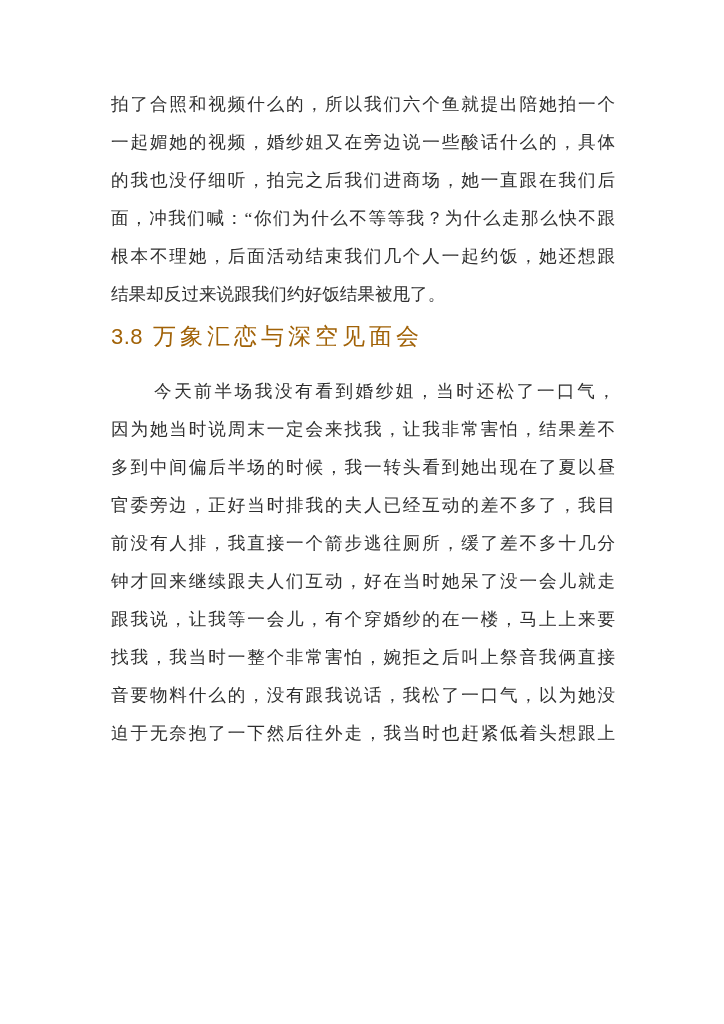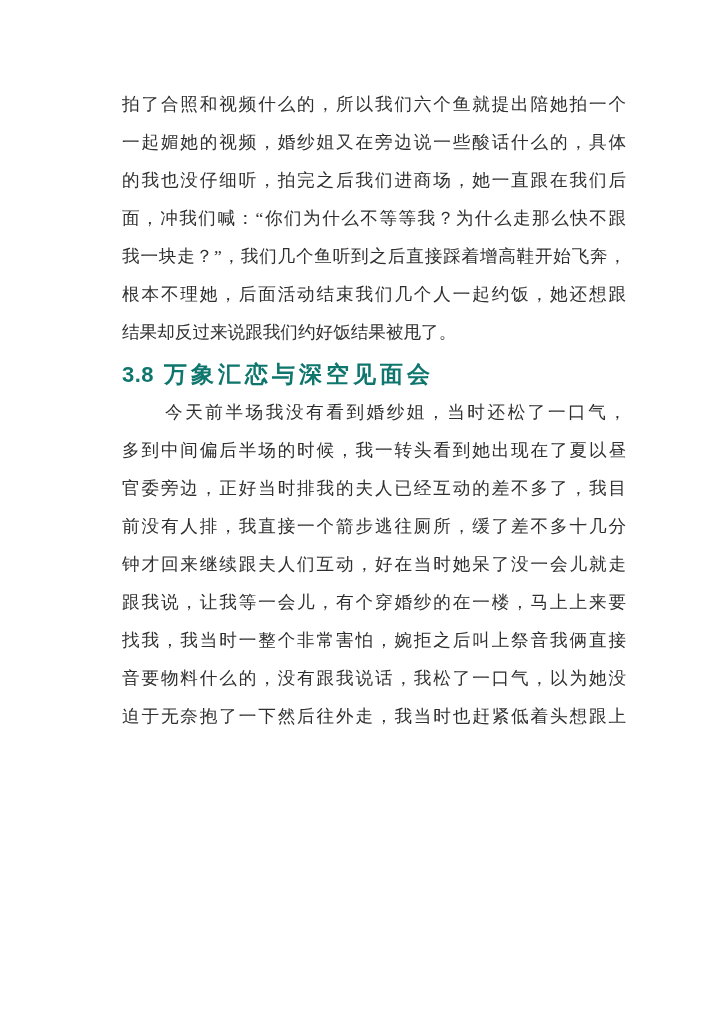--- a/index.html
+++ b/index.html
@@ -9,21 +9,21 @@
   }
   .page {
     position: relative;
     width: 724px;
     height: 1024px;
     background: #ffffff;
     overflow: hidden;
   }
   .content {
     position: absolute;
-    left: 122px;
+    left: 111px;
     top: 85px;
     width: 504px;
     font-family: "Liberation Serif", "DejaVu Serif", serif;
     color: #2f2f2f;
   }
   .para {
     margin: 0;
     padding: 0;
   }
   .line {
@@ -37,26 +37,26 @@
     color: #2f2f2f;
   }
   .line.no-just {
     text-align: center;
     text-align-last: left;
   }
   .line.indent {
     padding-left: 43px;
   }
   .heading {
-    margin: 6px 0 2px 0;
+    margin: 6px 0 19px 0;
     padding: 0;
     line-height: 34px;
     height: 34px;
-    font-weight: bold;
-    color: #0f766e;
+    font-weight: normal;
+    color: #a16207;
     white-space: nowrap;
   }
   .heading .hnum {
     font-family: "Liberation Sans", "DejaVu Sans", sans-serif;
     font-size: 22px;
     margin-right: 10px;
     letter-spacing: 0.5px;
   }
   .heading .htitle {
     font-family: "Liberation Serif", "DejaVu Serif", serif;
@@ -68,31 +68,31 @@
 <body>
 
 <div class="page">
   <div class="content">
 
     <div class="para">
       <div class="line">拍了合照和视频什么的，所以我们六个鱼就提出陪她拍一个</div>
       <div class="line">一起媚她的视频，婚纱姐又在旁边说一些酸话什么的，具体</div>
       <div class="line">的我也没仔细听，拍完之后我们进商场，她一直跟在我们后</div>
       <div class="line">面，冲我们喊：“你们为什么不等等我？为什么走那么快不跟</div>
-      <div class="line">我一块走？”，我们几个鱼听到之后直接踩着增高鞋开始飞奔，</div>
       <div class="line">根本不理她，后面活动结束我们几个人一起约饭，她还想跟</div>
       <div class="line no-just">结果却反过来说跟我们约好饭结果被甩了。</div>
     </div>
 
     <h2 class="heading">
       <span class="hnum">3.8</span><span class="htitle">万象汇恋与深空见面会</span>
     </h2>
 
     <div class="para">
       <div class="line indent">今天前半场我没有看到婚纱姐，当时还松了一口气，</div>
+      <div class="line">因为她当时说周末一定会来找我，让我非常害怕，结果差不</div>
       <div class="line">多到中间偏后半场的时候，我一转头看到她出现在了夏以昼</div>
       <div class="line">官委旁边，正好当时排我的夫人已经互动的差不多了，我目</div>
       <div class="line">前没有人排，我直接一个箭步逃往厕所，缓了差不多十几分</div>
       <div class="line">钟才回来继续跟夫人们互动，好在当时她呆了没一会儿就走</div>
       <div class="line">跟我说，让我等一会儿，有个穿婚纱的在一楼，马上上来要</div>
       <div class="line">找我，我当时一整个非常害怕，婉拒之后叫上祭音我俩直接</div>
       <div class="line">音要物料什么的，没有跟我说话，我松了一口气，以为她没</div>
       <div class="line">迫于无奈抱了一下然后往外走，我当时也赶紧低着头想跟上</div>
     </div>
 

